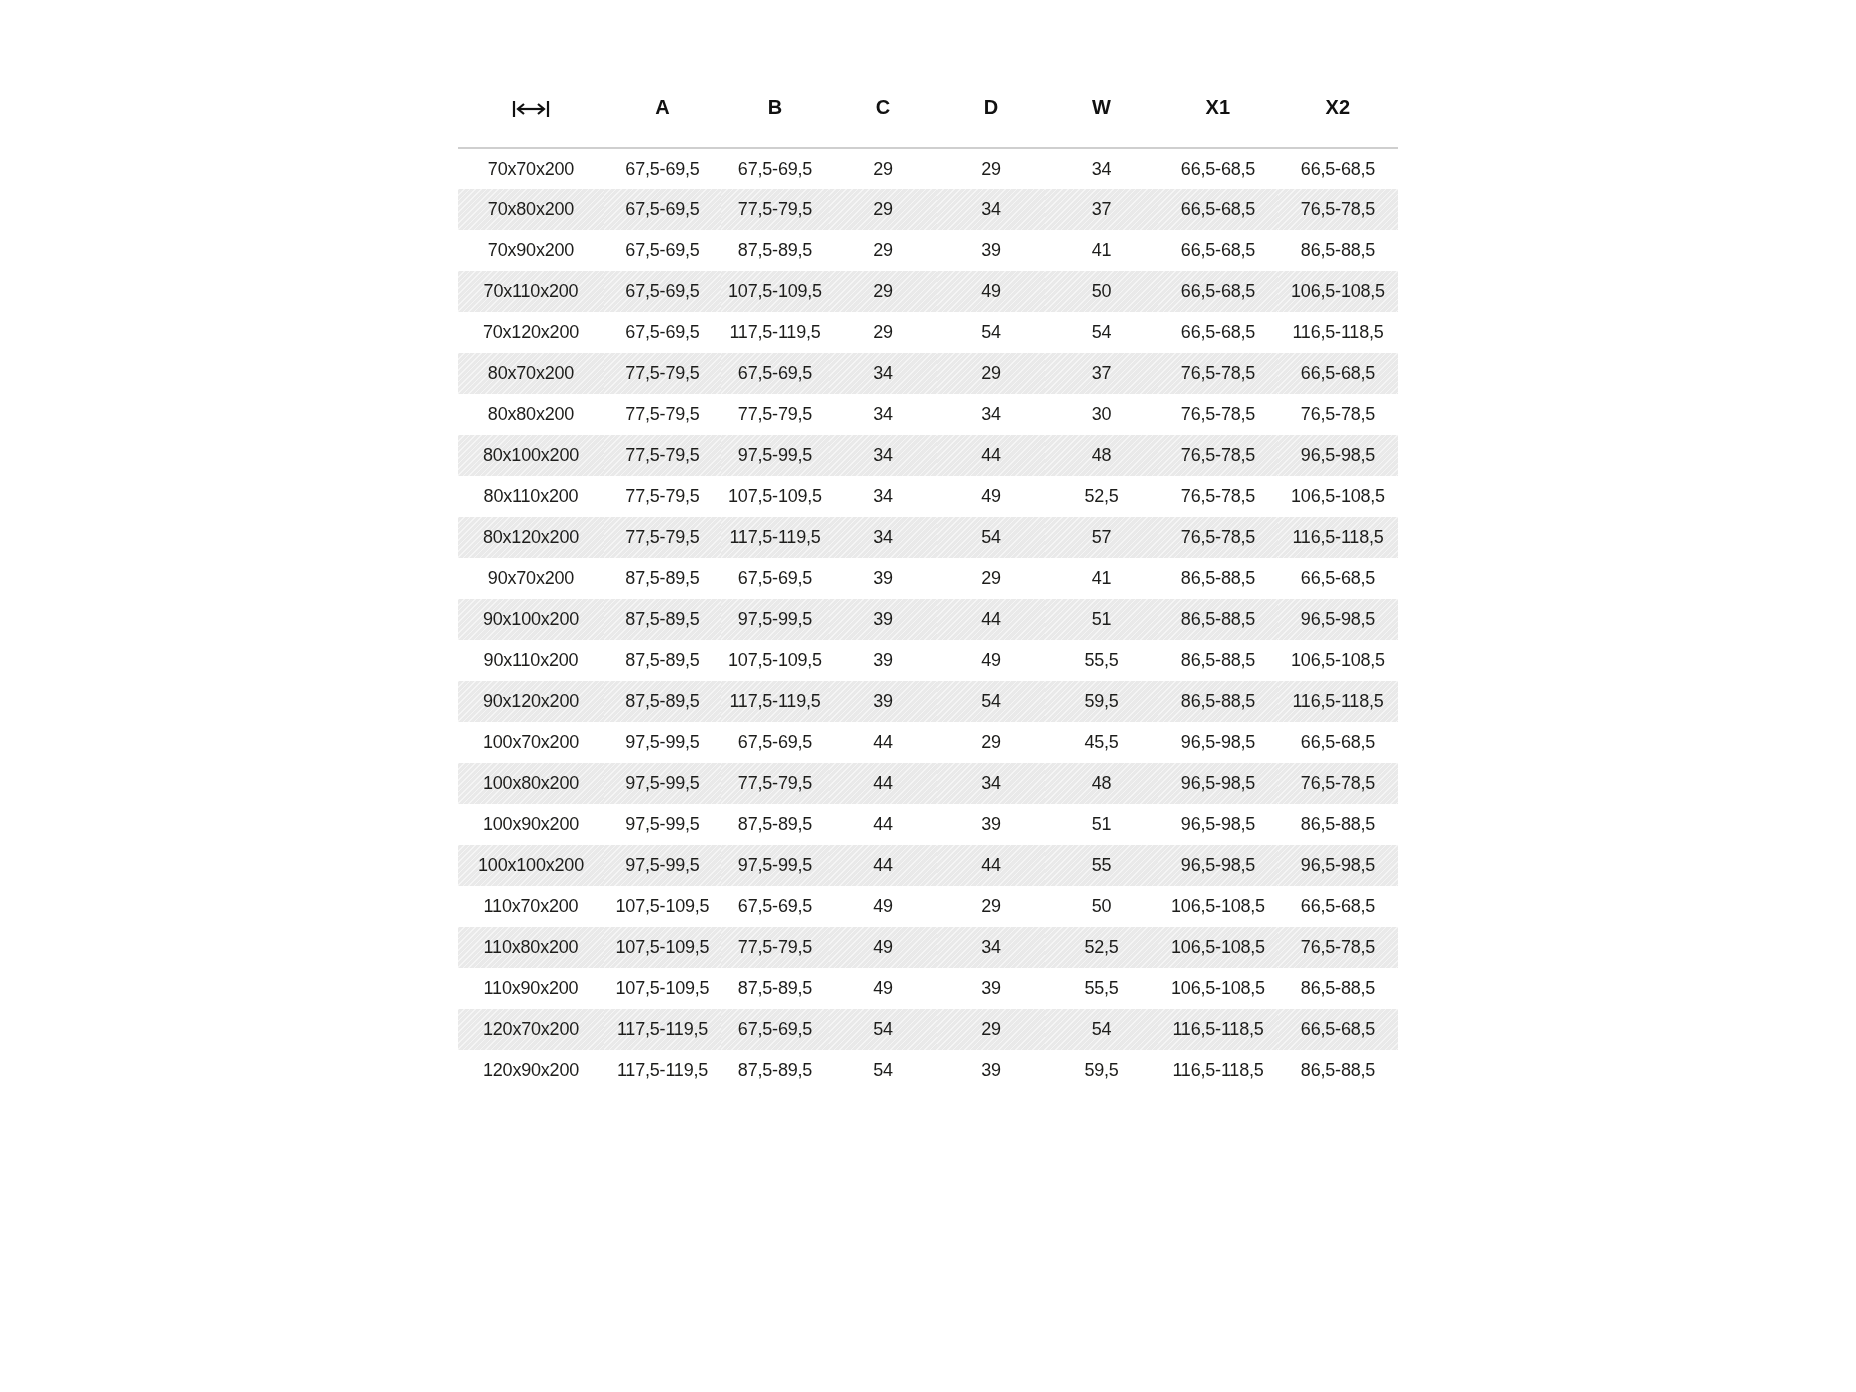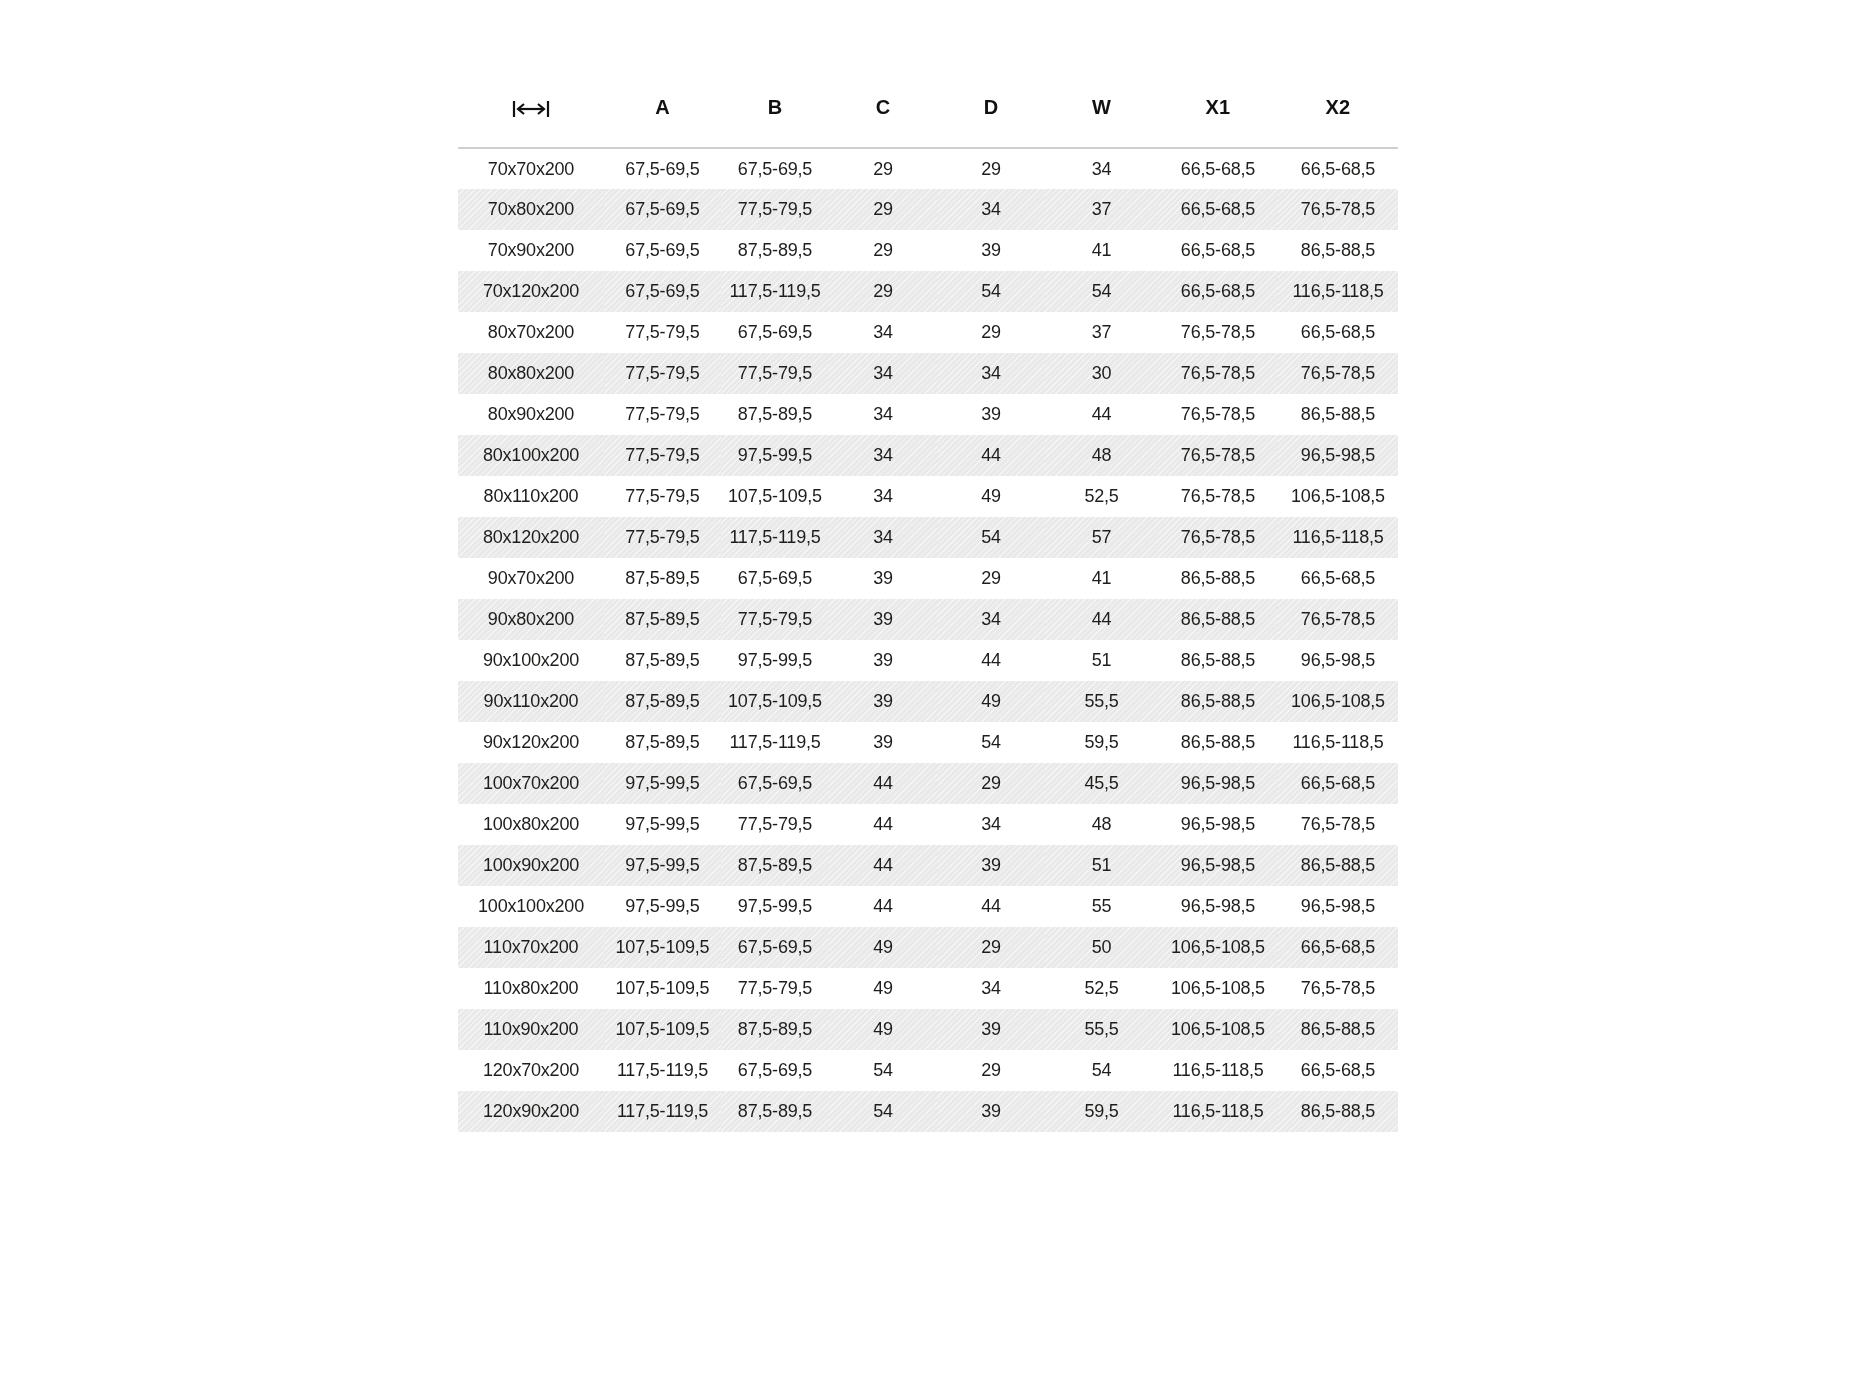--- a/index.html
+++ b/index.html
@@ -121,20 +121,30 @@
           <td>70x90x200</td>
           <td>67,5-69,5</td>
           <td>87,5-89,5</td>
           <td>29</td>
           <td>39</td>
           <td>41</td>
           <td>66,5-68,5</td>
           <td>86,5-88,5</td>
         </tr>
         <tr>
+          <td>70x110x200</td>
+          <td>67,5-69,5</td>
+          <td>107,5-109,5</td>
+          <td>29</td>
+          <td>49</td>
+          <td>50</td>
+          <td>66,5-68,5</td>
+          <td>106,5-108,5</td>
+        </tr>
+        <tr>
           <td>70x120x200</td>
           <td>67,5-69,5</td>
           <td>117,5-119,5</td>
           <td>29</td>
           <td>54</td>
           <td>54</td>
           <td>66,5-68,5</td>
           <td>116,5-118,5</td>
         </tr>
         <tr>
@@ -151,30 +161,20 @@
           <td>80x80x200</td>
           <td>77,5-79,5</td>
           <td>77,5-79,5</td>
           <td>34</td>
           <td>34</td>
           <td>30</td>
           <td>76,5-78,5</td>
           <td>76,5-78,5</td>
         </tr>
         <tr>
-          <td>80x90x200</td>
-          <td>77,5-79,5</td>
-          <td>87,5-89,5</td>
-          <td>34</td>
-          <td>39</td>
-          <td>44</td>
-          <td>76,5-78,5</td>
-          <td>86,5-88,5</td>
-        </tr>
-        <tr>
           <td>80x100x200</td>
           <td>77,5-79,5</td>
           <td>97,5-99,5</td>
           <td>34</td>
           <td>44</td>
           <td>48</td>
           <td>76,5-78,5</td>
           <td>96,5-98,5</td>
         </tr>
         <tr>
@@ -199,30 +199,20 @@
         </tr>
         <tr>
           <td>90x70x200</td>
           <td>87,5-89,5</td>
           <td>67,5-69,5</td>
           <td>39</td>
           <td>29</td>
           <td>41</td>
           <td>86,5-88,5</td>
           <td>66,5-68,5</td>
-        </tr>
-        <tr>
-          <td>90x80x200</td>
-          <td>87,5-89,5</td>
-          <td>77,5-79,5</td>
-          <td>39</td>
-          <td>34</td>
-          <td>44</td>
-          <td>86,5-88,5</td>
-          <td>76,5-78,5</td>
         </tr>
         <tr>
           <td>90x100x200</td>
           <td>87,5-89,5</td>
           <td>97,5-99,5</td>
           <td>39</td>
           <td>44</td>
           <td>51</td>
           <td>86,5-88,5</td>
           <td>96,5-98,5</td>

